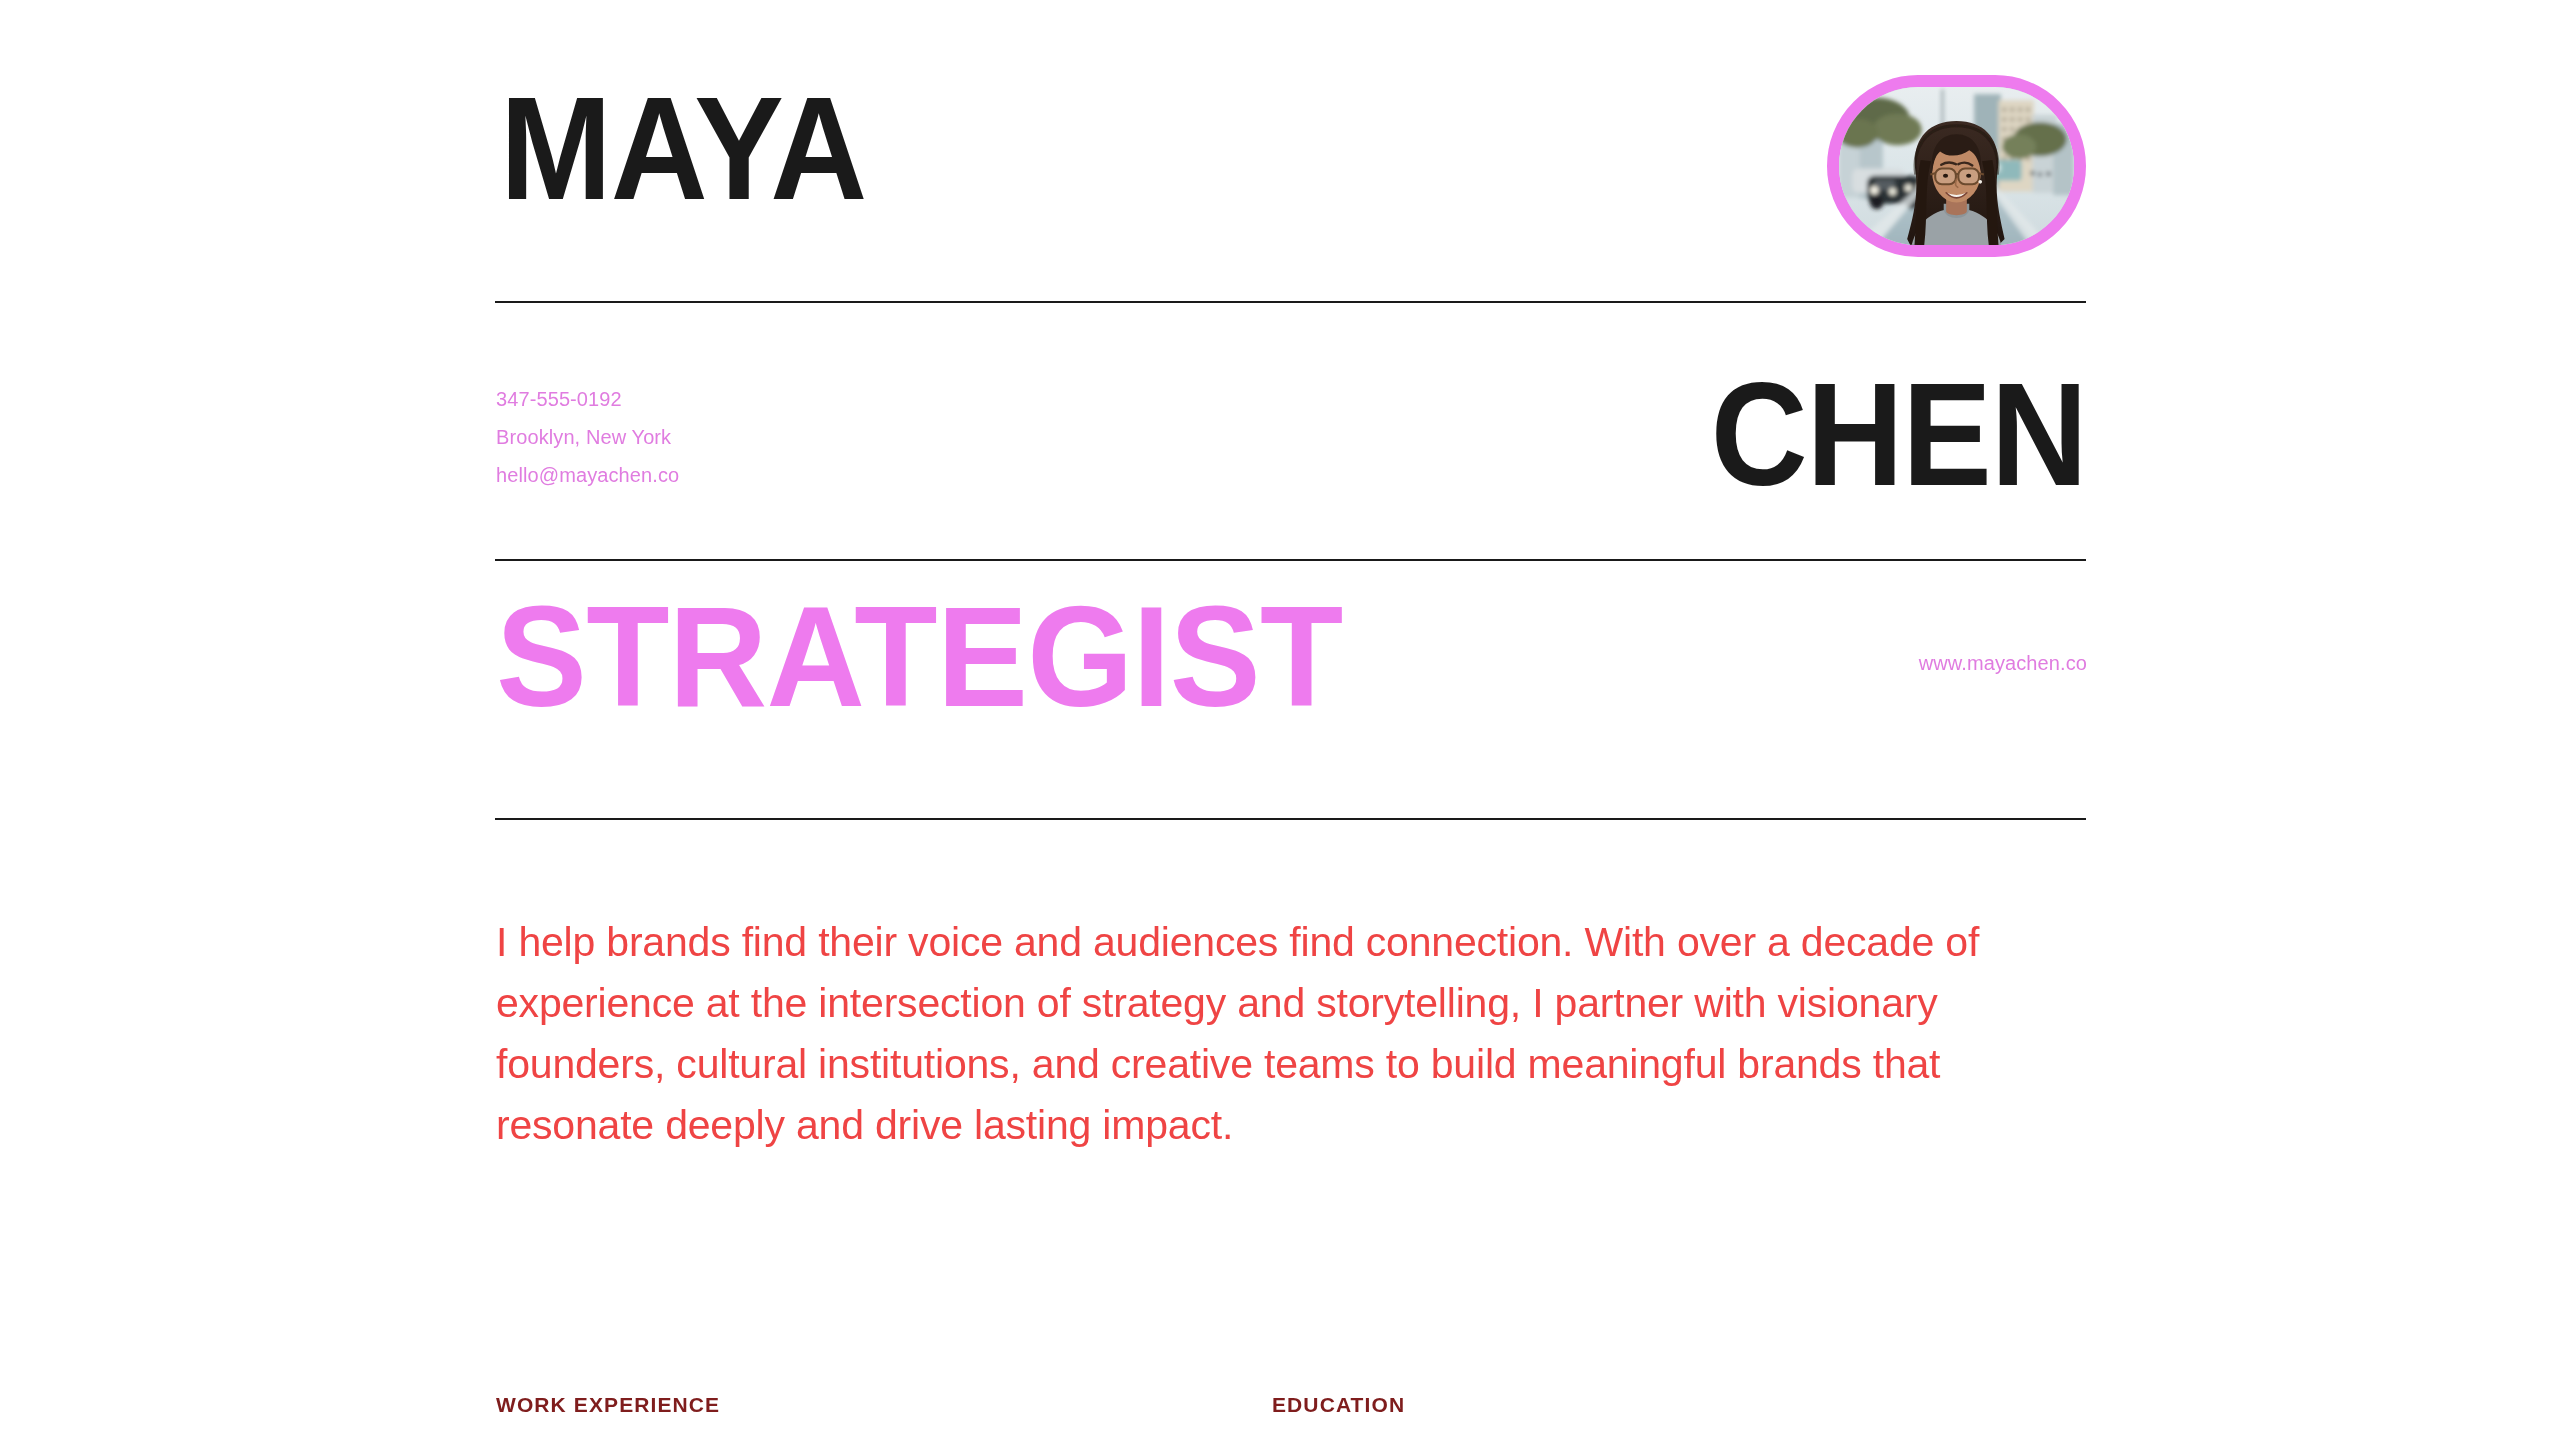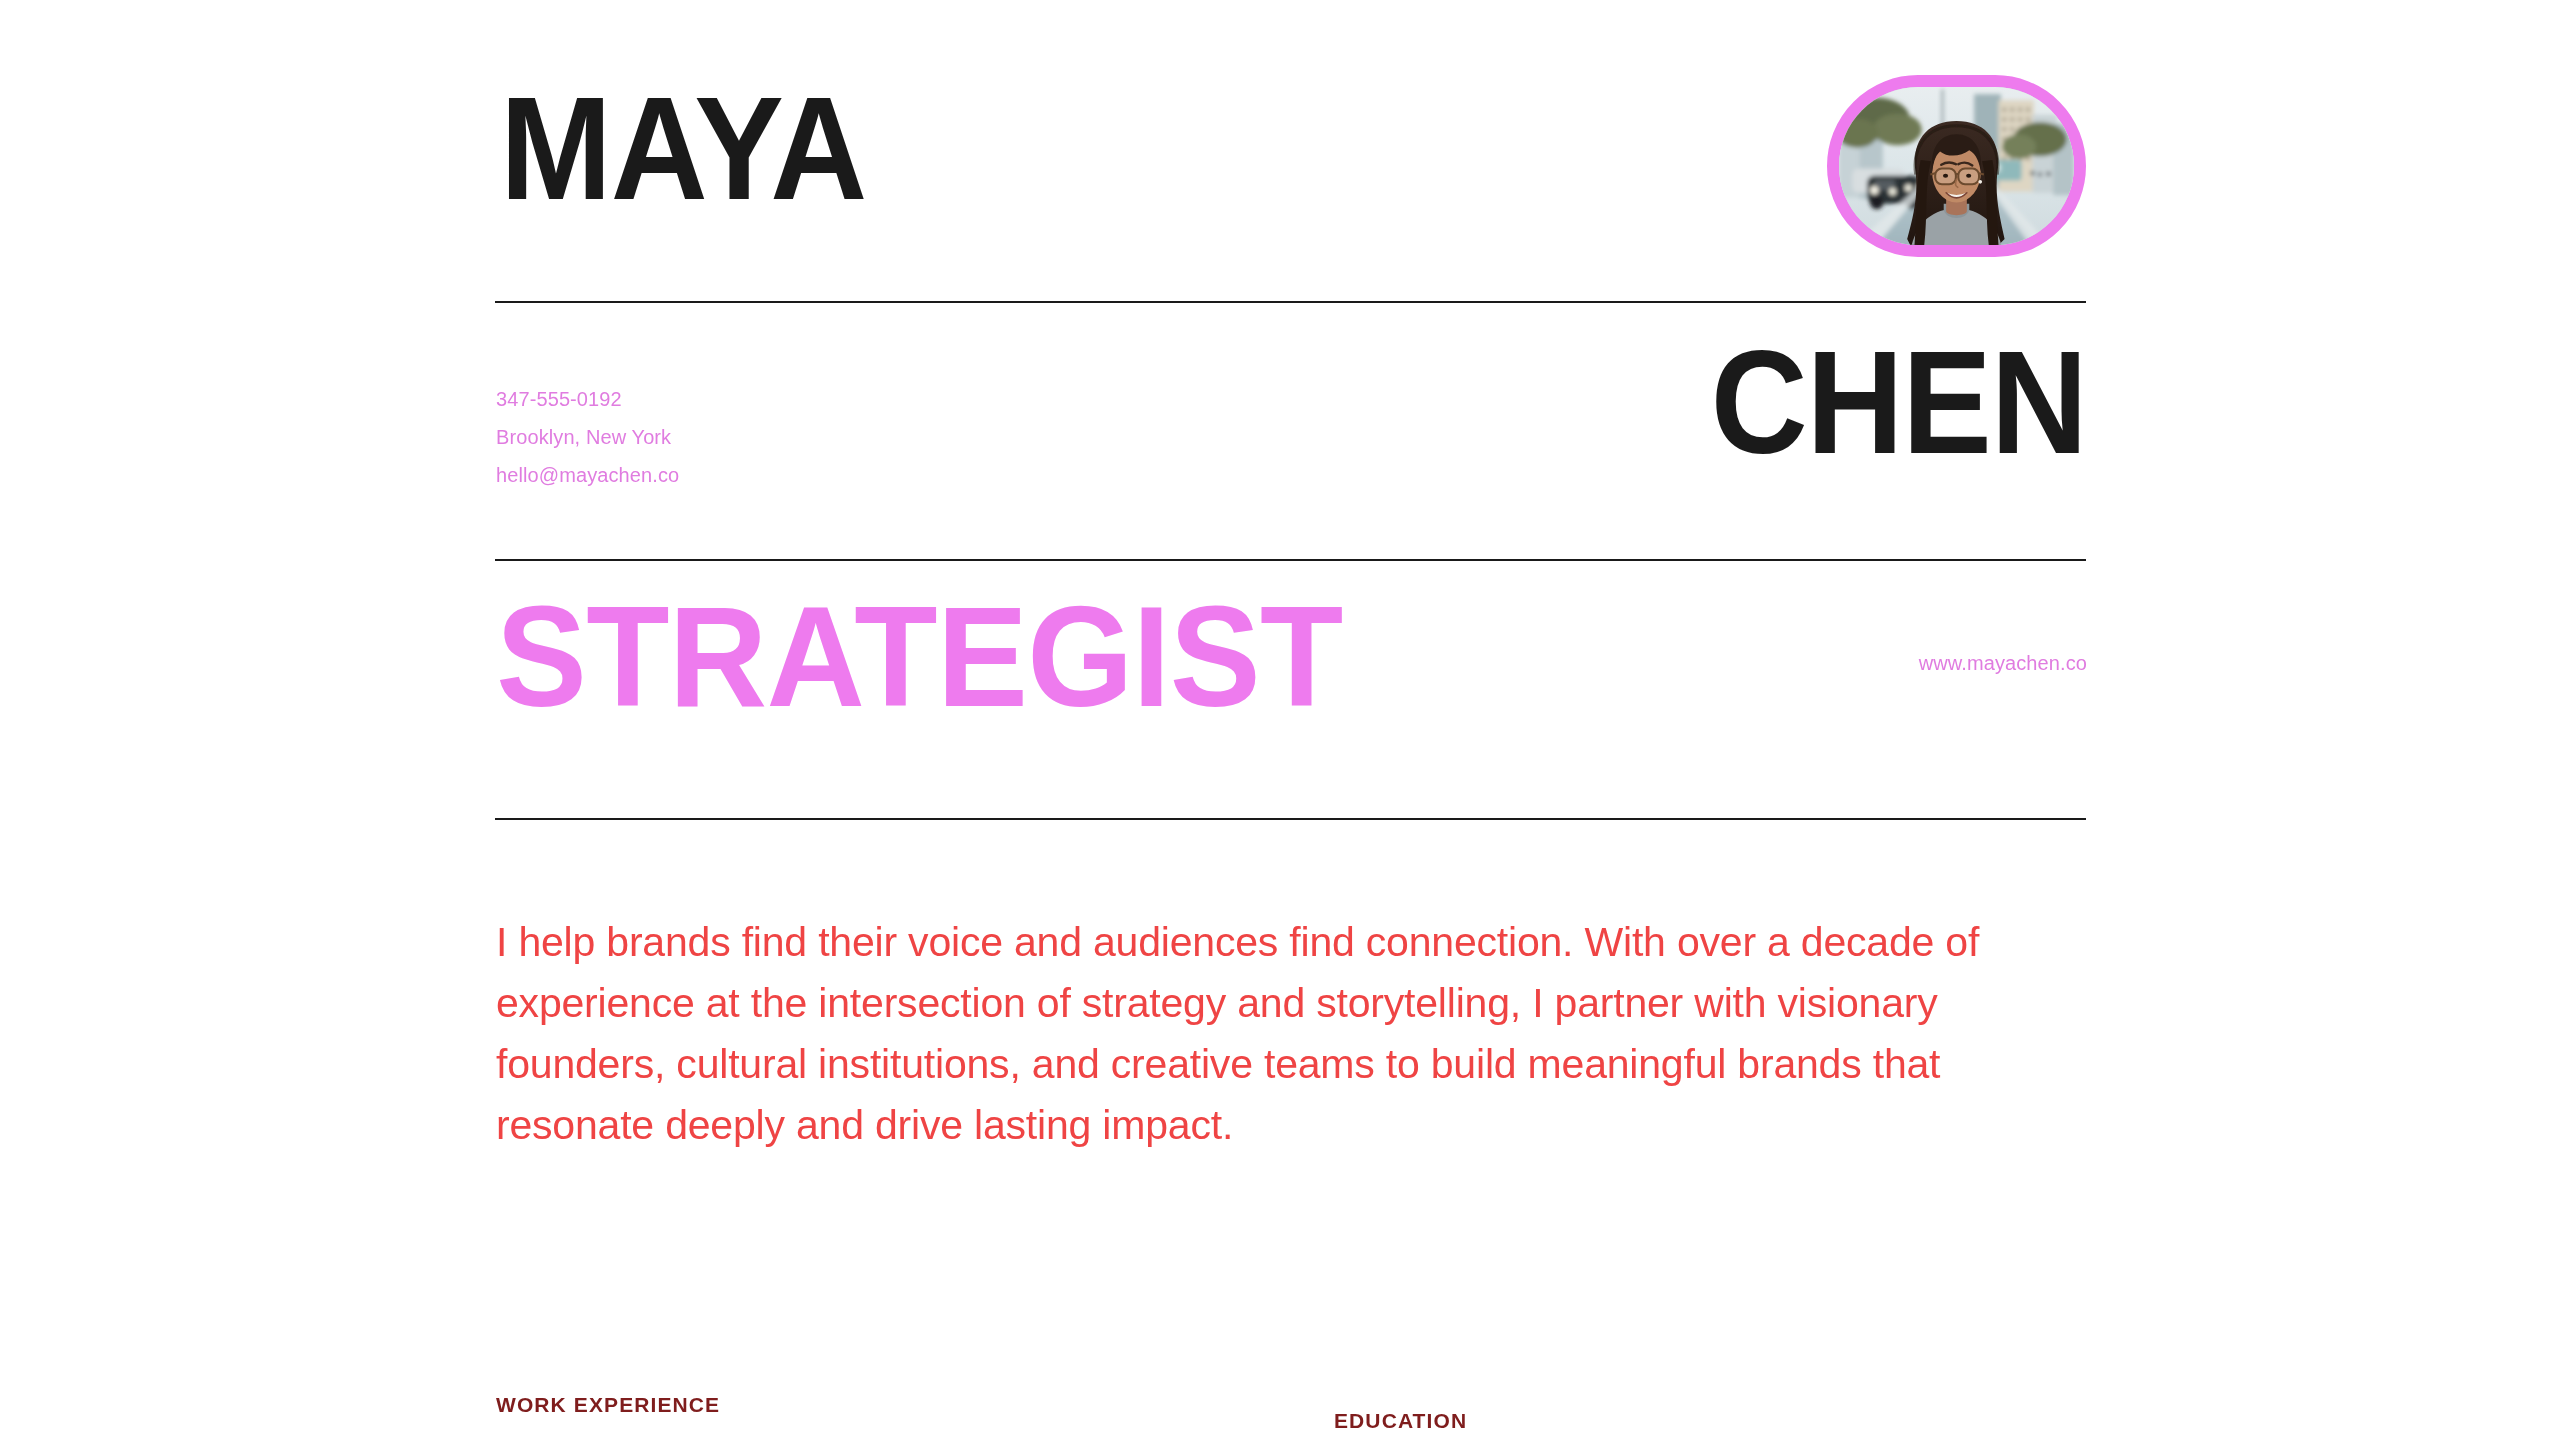--- a/index.html
+++ b/index.html
@@ -43,21 +43,21 @@
 
   #first-name {
     position:absolute;
     left:500px;
     top:86px;
   }
 
   #last-name-wrap {
     position:absolute;
     left:495px;
-    top:340px;
+    top:372px;
     width:1591px;
     text-align:right;
   }
   #last-name {
     display:inline-block;
     transform:scaleX(0.92);
     transform-origin:right center;
     font-weight:700;
     font-size:146px;
     line-height:0.86;
@@ -123,21 +123,21 @@
   
   .section-label {
     position:absolute;
     font-size:21px;
     letter-spacing:1.1px;
     color:#7f1d1d;
     font-weight:700;
     white-space:nowrap;
   }
   #label-work { left:496px;  top:1393px; }
-  #label-edu  { left:1334px; top:1393px;margin-top:16px; }
+  #label-edu  { left:1272px; top:1393px; }
 
   
   #profile-photo {
     position:absolute;
     left:1827px;
     top:75px;
     width:259px;
     height:182px;
     border:12.7px solid #ee7bee;
     border-radius:91px;

